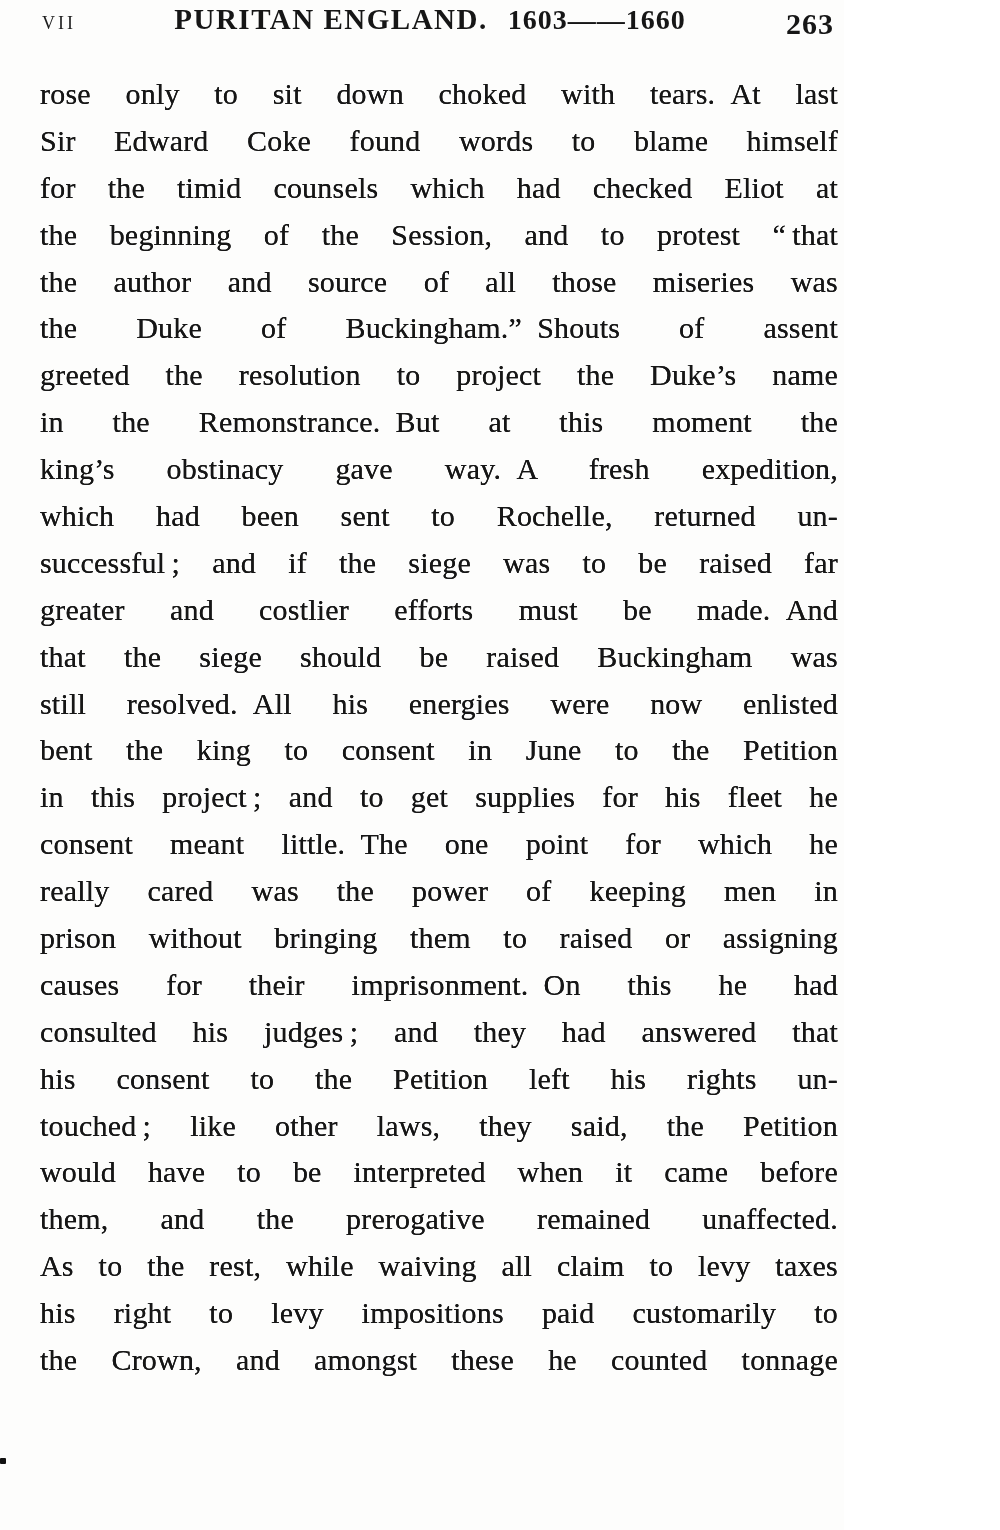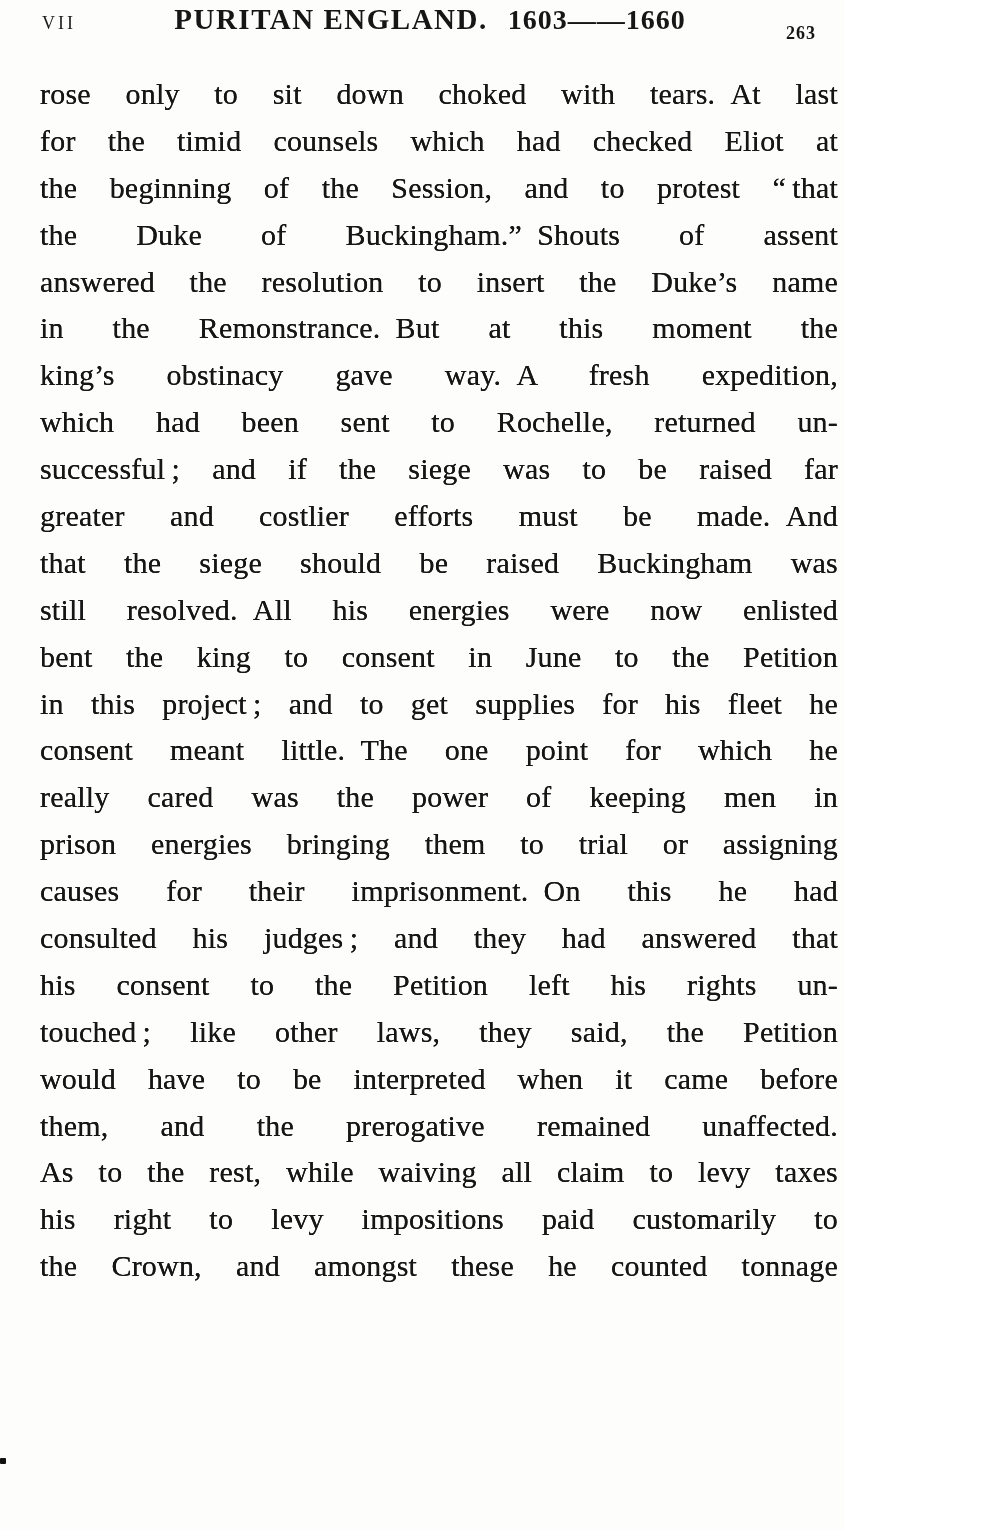--- a/index.html
+++ b/index.html
@@ -40,24 +40,23 @@
     white-space: nowrap;
   }
   .running-title .dates {
     font-size: 28px;
     letter-spacing: 1px;
   }
   .page-number {
     position: absolute;
     left: 786px;
     top: 7px;
-    font-size: 18px;
+    font-size: 30px;
     font-weight: bold;
     letter-spacing: 1px;
-    margin-top: 16px;
   }
   
   .body-text {
     position: absolute;
     left: 40px;
     top: 71px;
     width: 798px;
   }
   .body-line {
     font-size: 30px;
@@ -124,36 +123,38 @@
 
   <div class="running-title">
     <span>PURITAN ENGLAND.</span>
     <span class="dates">1603——1660</span>
   </div>
 
   <span class="page-number">263</span>
 
   <main class="body-text">
       <div class="body-line">rose only to sit down choked with tears. At last</div>
+      <div class="body-line">Sir Edward Coke found words to blame himself</div>
       <div class="body-line">for the timid counsels which had checked Eliot at</div>
       <div class="body-line">the beginning of the Session, and to protest “ that</div>
+      <div class="body-line">the author and source of all those miseries was</div>
       <div class="body-line">the Duke of Buckingham.” Shouts of assent</div>
-      <div class="body-line">answered the resolution to insert the Duke’s name</div>
+      <div class="body-line">greeted the resolution to project the Duke’s name</div>
       <div class="body-line">in the Remonstrance. But at this moment the</div>
       <div class="body-line">king’s obstinacy gave way. A fresh expedition,</div>
       <div class="body-line">which had been sent to Rochelle, returned un-</div>
       <div class="body-line">successful ; and if the siege was to be raised far</div>
       <div class="body-line">greater and costlier efforts must be made. And</div>
       <div class="body-line">that the siege should be raised Buckingham was</div>
       <div class="body-line">still resolved. All his energies were now enlisted</div>
       <div class="body-line">bent the king to consent in June to the Petition</div>
       <div class="body-line">in this project ; and to get supplies for his fleet he</div>
       <div class="body-line">consent meant little. The one point for which he</div>
       <div class="body-line">really cared was the power of keeping men in</div>
-      <div class="body-line">prison energies bringing them to trial or assigning</div>
+      <div class="body-line">prison without bringing them to raised or assigning</div>
       <div class="body-line">causes for their imprisonment. On this he had</div>
       <div class="body-line">consulted his judges ; and they had answered that</div>
       <div class="body-line">his consent to the Petition left his rights un-</div>
       <div class="body-line">touched ; like other laws, they said, the Petition</div>
       <div class="body-line">would have to be interpreted when it came before</div>
       <div class="body-line">them, and the prerogative remained unaffected.</div>
       <div class="body-line">As to the rest, while waiving all claim to levy taxes</div>
       <div class="body-line">his right to levy impositions paid customarily to</div>
       <div class="body-line">the Crown, and amongst these he counted tonnage</div>
     </main>

